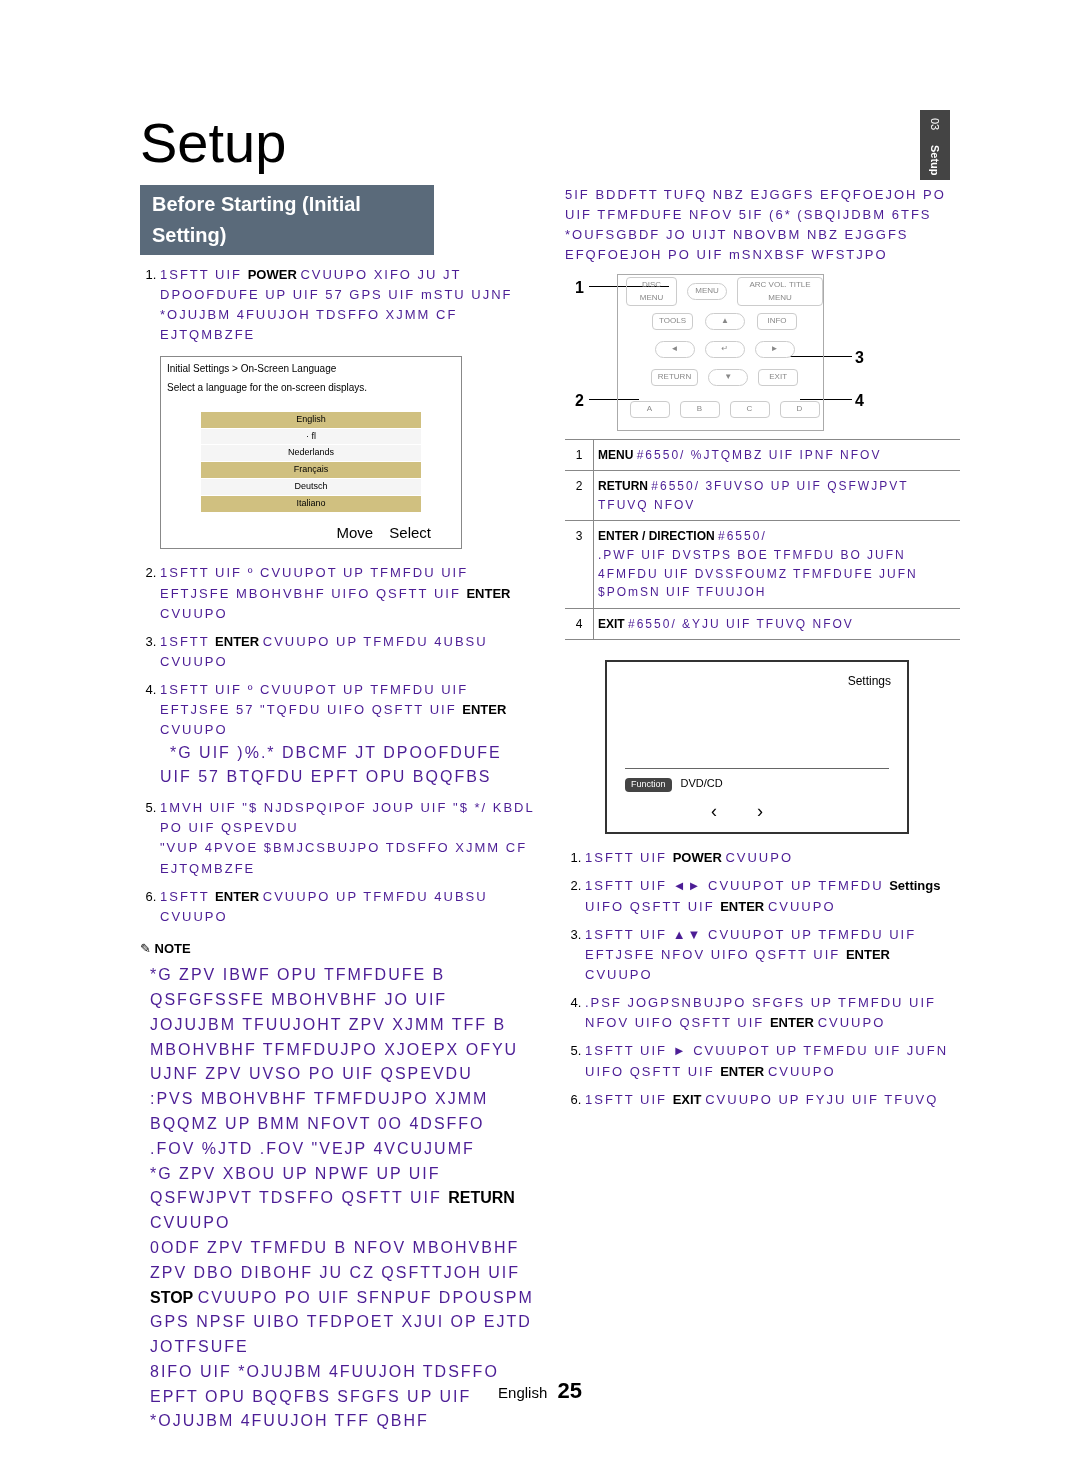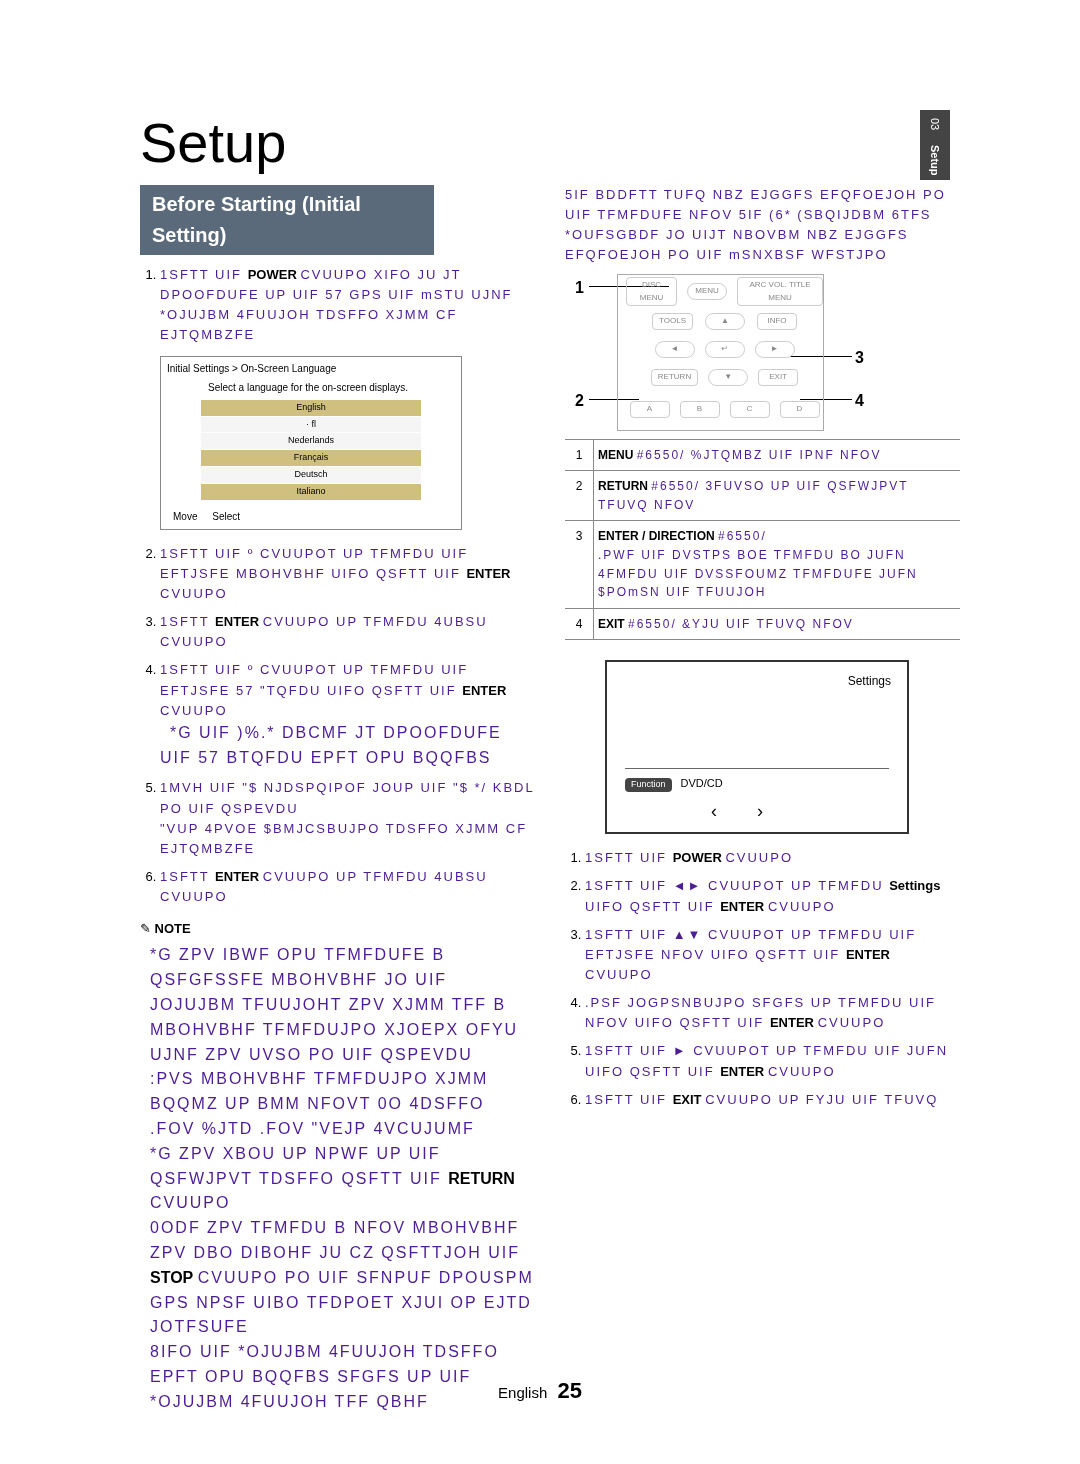--- a/index.html
+++ b/index.html
@@ -57,31 +57,31 @@
   }
   ol.steps > li { margin-bottom: 8px; }
   .bold { font-weight: bold; }
   .lang-box {
     border: 1px solid #888;
     width: 300px;
     margin: 10px auto 14px 0;
     font-size: 10px;
   }
   .lang-box .lb-header { padding: 4px 6px; }
-  .lang-box .lb-sub { padding: 0 6px 4px 6px; margin-left: 41px; }
+  .lang-box .lb-sub { padding: 0 6px 16px 6px; }
   .lang-list { margin: 0 40px 6px 40px; }
   .lang-list div {
     text-align: center;
     padding: 1px 0;
     background:#f5f5f5;
     border-bottom:1px solid #fff;
     font-size:9px;
   }
   .lang-list .sel { background: #d0c080; }
-  .lang-box .lb-foot { text-align:left; padding: 2px 30px 4px 0; font-size:10px;}
+  .lang-box .lb-foot { text-align:right; padding: 2px 30px 4px 0; font-size:15px;}
   .lb-foot span { margin-left:12px;}
   .note-mark { font-size: 13px; }
   .remote-graphic {
     border:1px solid #aaa;
     height: 155px;
     width: 205px;
     margin: 8px 0 8px 52px;
     position: relative;
     font-size: 8px;
     color:#888;

